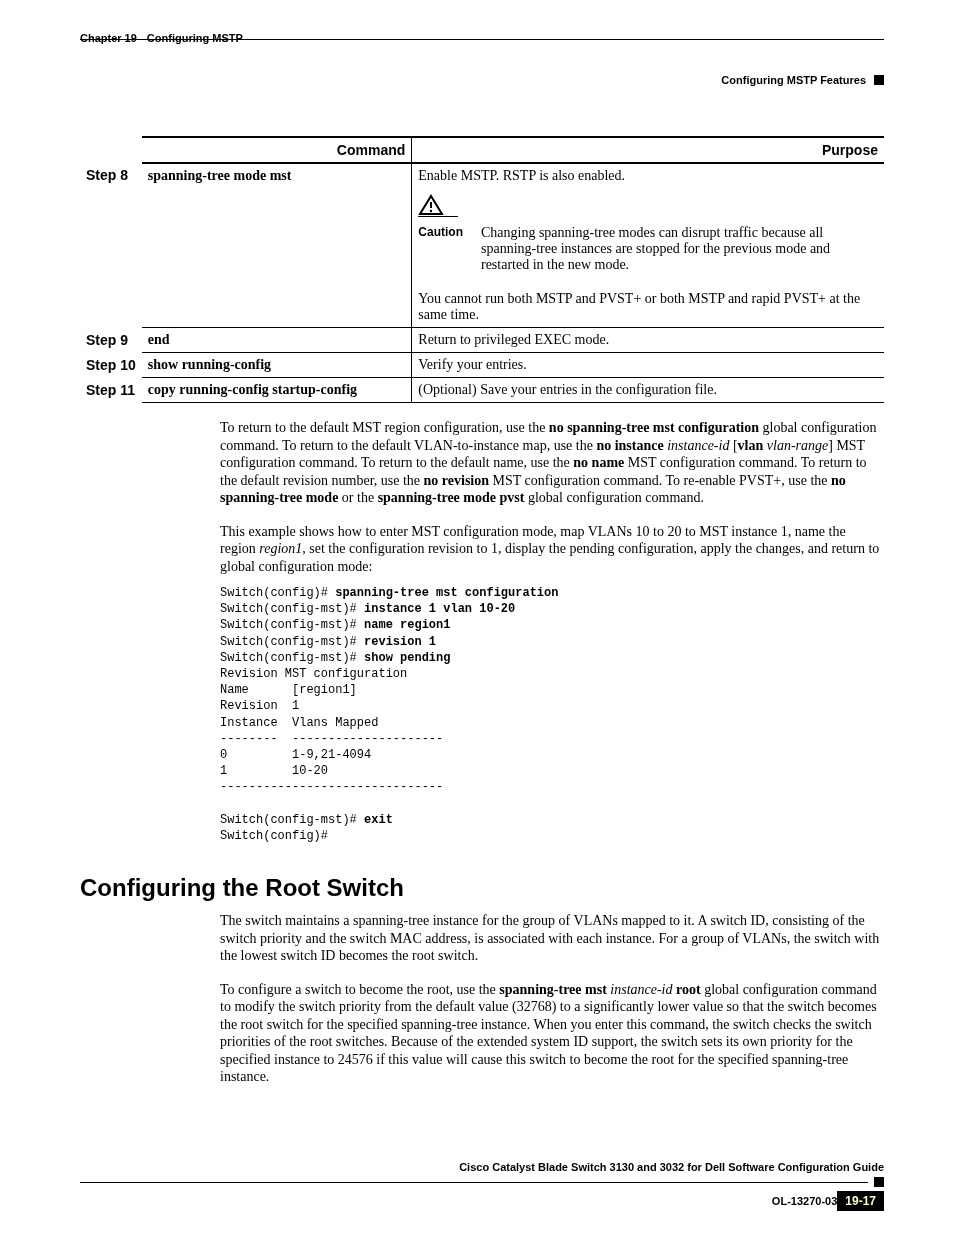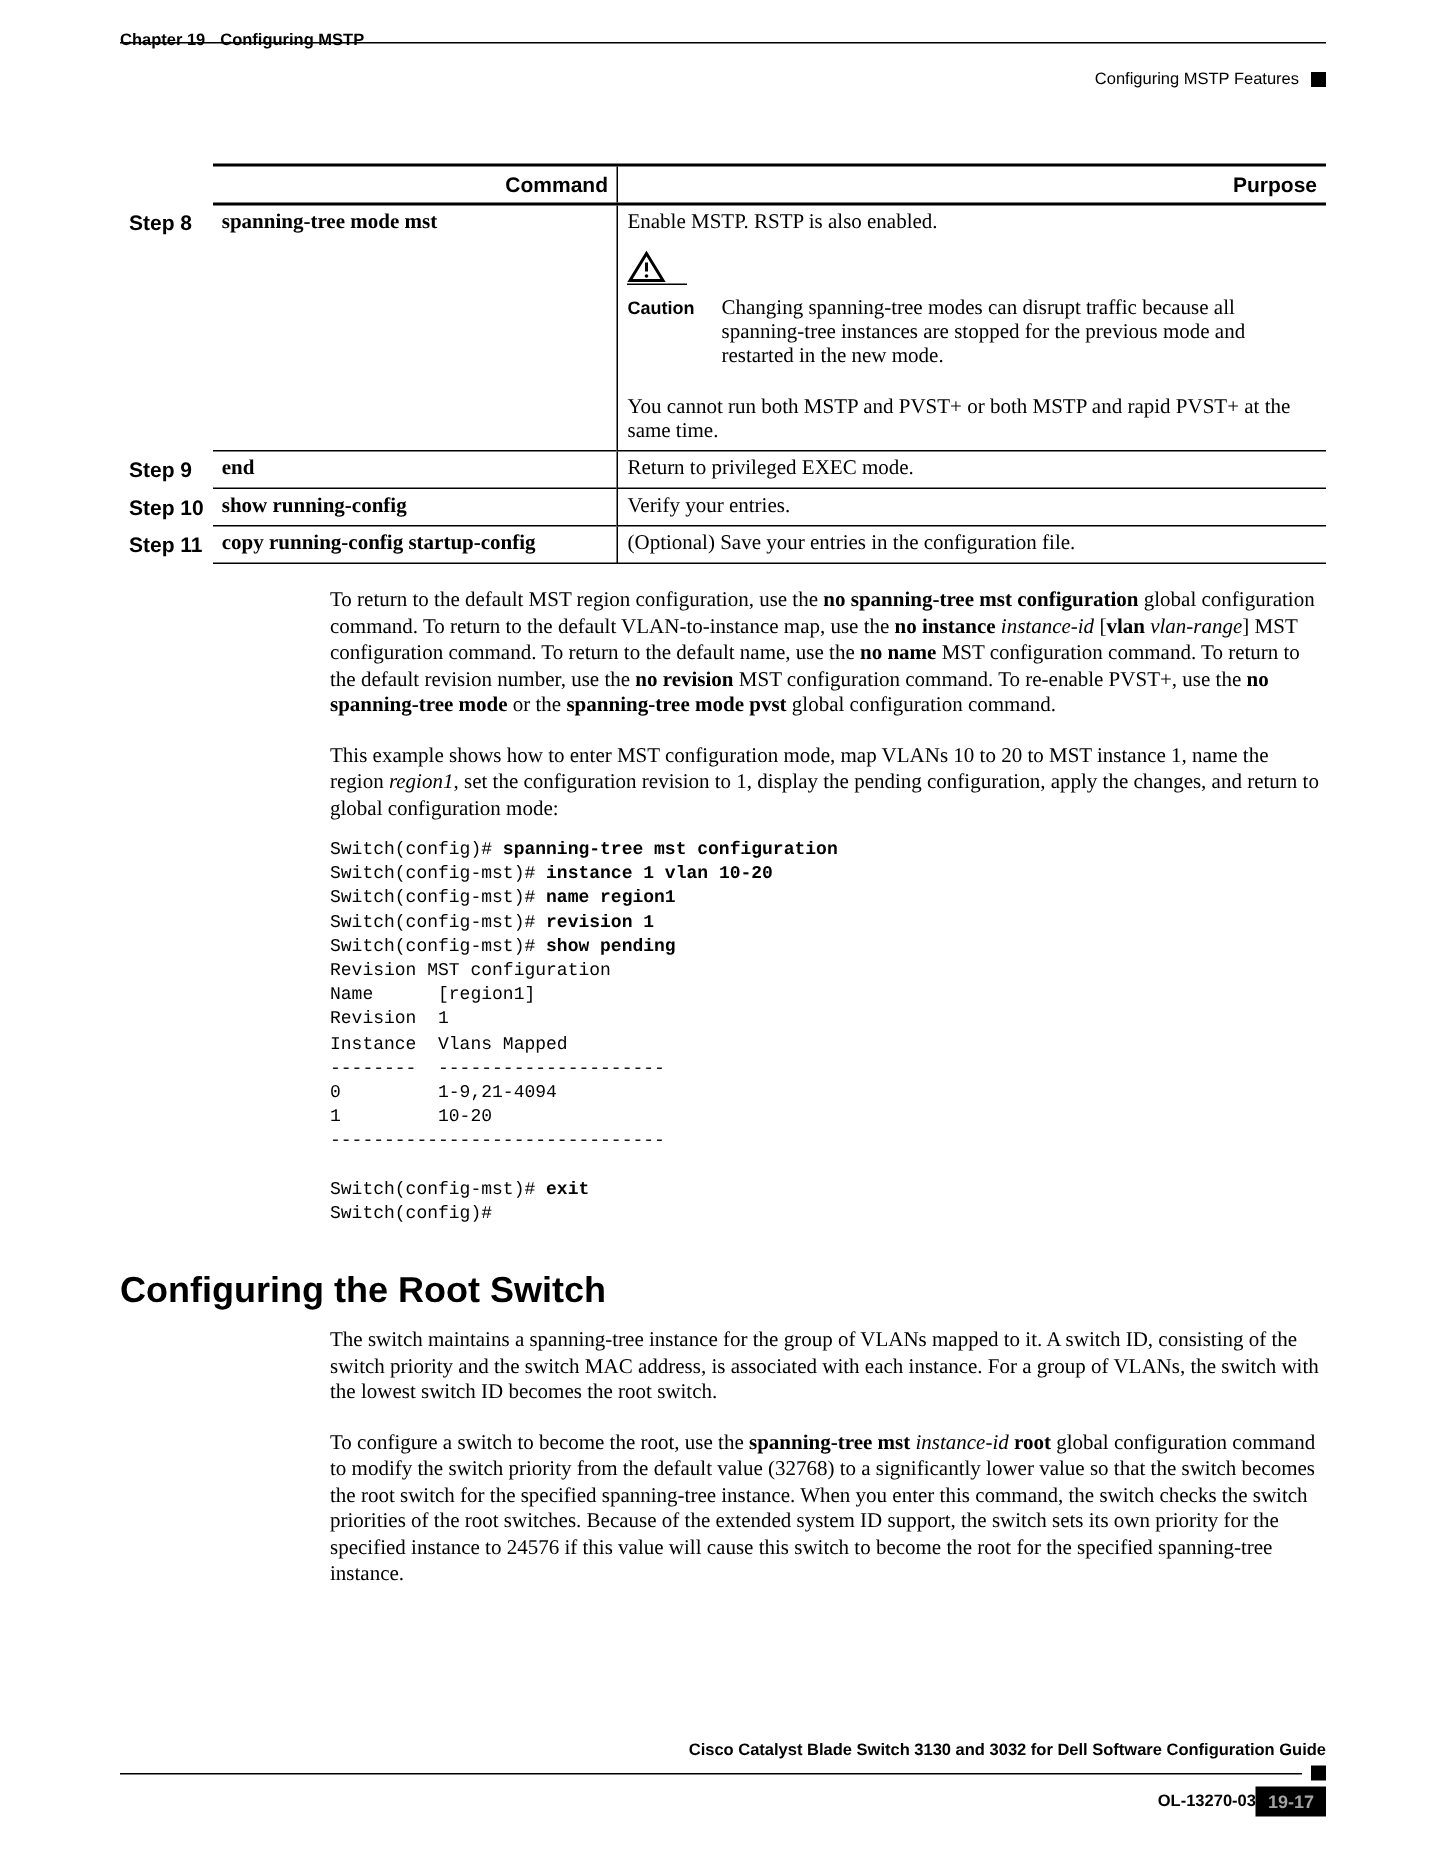--- a/index.html
+++ b/index.html
@@ -7,21 +7,21 @@
     font-size: 14px;
     color: #000;
     margin: 0;
     background: #fff;
   }
   .page {
     width: 954px;
     height: 1235px;
     position: relative;
     box-sizing: border-box;
-    padding: 28px 70px 20px 80px;
+    padding: 39px 70px 20px 80px;
   }
   .top-header {
     display: flex;
     align-items: center;
     gap: 12px;
     font-family: Arial, Helvetica, sans-serif;
     font-size: 11px;
     font-weight: bold;
   }
   .hline-full {
@@ -29,22 +29,22 @@
     height: 1px;
     background: #000;
   }
   .top-right {
     display: flex;
     justify-content: flex-end;
     align-items: center;
     gap: 8px;
     font-family: Arial, Helvetica, sans-serif;
     font-size: 11px;
-    font-weight: normal;
-    margin-top: 14px;
+    font-weight: bold;
+    margin-top: 30px;
   }
   .black-box-sm {
     width: 10px; height: 10px; background: #000;
   }
   .content {
     margin-top: 50px;
   }
   table.cmdtable {
     border-collapse: collapse;
     width: 100%;
@@ -113,21 +113,21 @@
   }
   .footer-row {
     display: flex; justify-content: flex-end; align-items: center;
     font-family: Arial, Helvetica, sans-serif; font-size: 11px; font-weight: bold;
   }
   .footer-title {
     text-align: right; font-family: Arial, Helvetica, sans-serif;
     font-size: 11px; font-weight: bold; margin-bottom: 4px;
   }
   .page-badge {
-    background: #000; color: #a3a3a3; padding: 3px 8px;
+    background: #000; color: #fef9c3; padding: 3px 8px;
     font-family: Arial, Helvetica, sans-serif; font-size: 12px; font-weight: bold;
   }
   .caution-icon svg { display: block; }
 </style>
 </head>
 <body>
 
 <div class="page">
 
   <div class="top-header">

